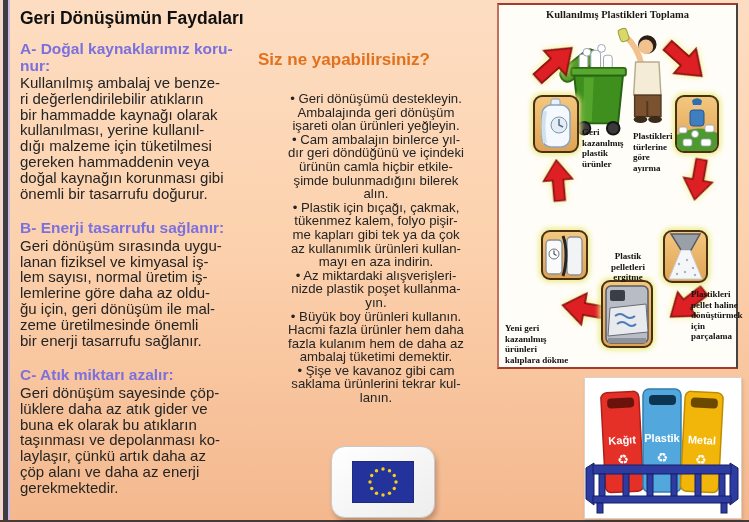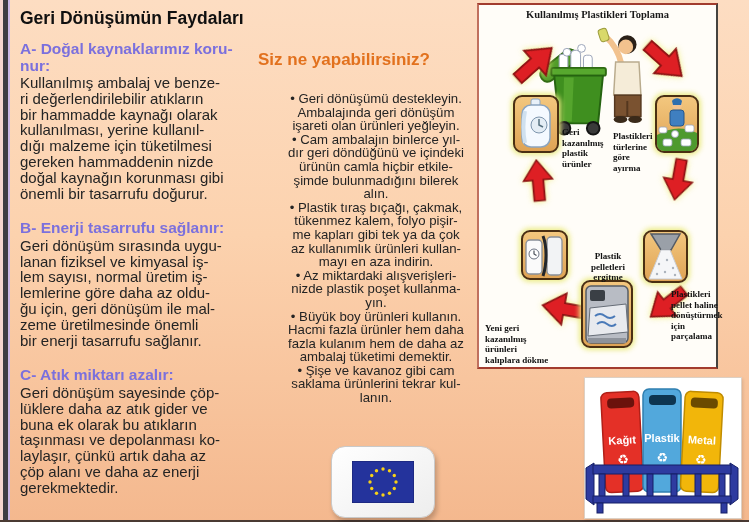--- a/index.html
+++ b/index.html
@@ -24,21 +24,21 @@
   
   .col-mid{position:absolute;left:258px;top:8px;width:236px;margin-top:42px;}
   .mid-title{font-size:17px;font-weight:bold;color:#e2711d;margin:0 0 22px 0;}
   .bullet{font-size:13.2px;line-height:13.6px;margin:0;text-align:center;white-space:pre-line;color:#242424;}
 
   
   .eu-card{position:absolute;left:331px;top:446px;width:102px;height:70px;background:linear-gradient(145deg,#ffffff,#ededed);
     border:1px solid #c9c9c9;border-radius:14px;box-shadow:2px 4px 5px rgba(0,0,0,0.22);display:flex;align-items:center;justify-content:center;}
 
   
-  .diagram{position:absolute;left:477px;top:3px;width:241px;height:366px;background:#fffdf8;
+  .diagram{position:absolute;left:497px;top:3px;width:241px;height:366px;background:#fffdf8;
     border-top:2px solid #a23c2e;border-left:2px solid #c0705e;border-bottom:2px solid #a23c2e;border-right:2px solid #45433f;box-sizing:border-box;}
   .d-title{position:absolute;top:4px;left:0;width:100%;text-align:center;font-family:"Liberation Serif",serif;
     font-weight:bold;font-size:10.5px;color:#1a1a1a;}
   .photo-box{position:absolute;background:linear-gradient(180deg,#f3c77e,#dfa355);border:2px solid #4a2f12;border-radius:9px;
     box-shadow:0 0 5px 2px rgba(235,235,130,0.95);box-sizing:border-box;overflow:hidden;}
   .d-label{position:absolute;font-family:"Liberation Serif",serif;font-size:9px;font-weight:bold;line-height:10.5px;
     color:#111;white-space:pre-line;}
   .d-label.center{text-align:center;}
   .arrow{position:absolute;filter:drop-shadow(0 0 3px rgba(238,238,120,0.95));}
   .arrow svg{display:block;width:100%;height:100%;}
@@ -62,21 +62,21 @@
 <section class="col-left">
   <h1 class="left-title">Geri Dönüşümün Faydaları</h1>
   <div class="sec first">
     <h2 class="sec-heading">A- Doğal kaynaklarımız koru-
 nur:</h2>
     <p class="sec-body">Kullanılmış ambalaj ve benze-
 ri değerlendirilebilir atıkların
 bir hammadde kaynağı olarak
 kullanılması, yerine kullanıl-
 dığı malzeme için tüketilmesi
-gereken hammaddenin nizde
+gereken hammaddenin veya
 doğal kaynağın korunması gibi
 önemli bir tasarrufu doğurur.</p>
   </div>
   <div class="sec">
     <h2 class="sec-heading">B- Enerji tasarrufu sağlanır:</h2>
     <p class="sec-body">Geri dönüşüm sırasında uygu-
 lanan fiziksel ve kimyasal iş-
 lem sayısı, normal üretim iş-
 lemlerine göre daha az oldu-
 ğu için, geri dönüşüm ile mal-
@@ -98,21 +98,21 @@
 <section class="col-mid">
   <h1 class="mid-title">Siz ne yapabilirsiniz?</h1>
   <p class="bullet">• Geri dönüşümü destekleyin.
 Ambalajında geri dönüşüm
 işareti olan ürünleri yeğleyin.</p>
   <p class="bullet">• Cam ambalajın binlerce yıl-
 dır geri döndüğünü ve içindeki
 ürünün camla hiçbir etkile-
 şimde bulunmadığını bilerek
 alın.</p>
-  <p class="bullet">• Plastik tıraş bıçağı, çakmak,
+  <p class="bullet">• Plastik için bıçağı, çakmak,
 tükenmez kalem, folyo pişir-
 me kapları gibi tek ya da çok
 az kullanımlık ürünleri kullan-
 mayı en aza indirin.</p>
   <p class="bullet">• Az miktardaki alışverişleri-
 nizde plastik poşet kullanma-
 yın.</p>
   <p class="bullet">• Büyük boy ürünleri kullanın.
 Hacmi fazla ürünler hem daha
 fazla kulanım hem de daha az

